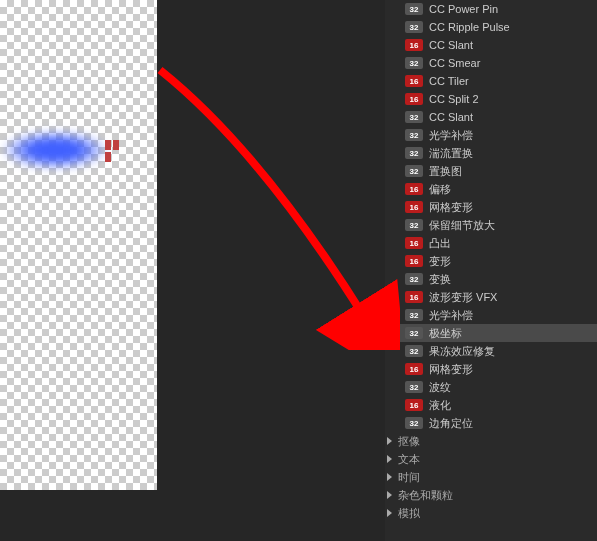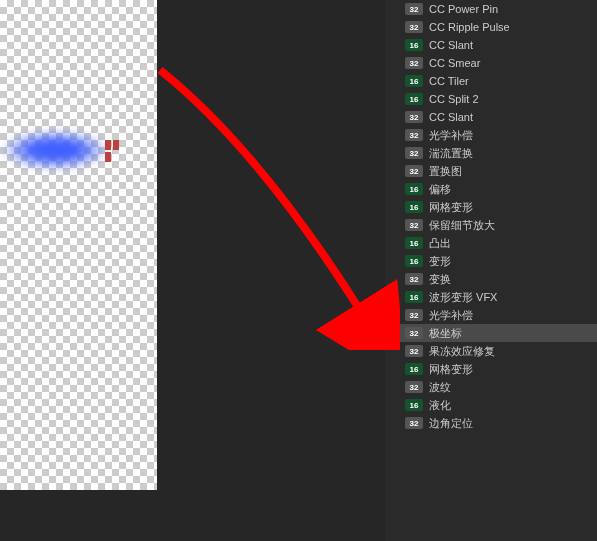--- a/index.html
+++ b/index.html
@@ -10,21 +10,21 @@
 .red-marks .m1{left:0;top:0}
 .red-marks .m2{left:8px;top:0}
 .red-marks .m3{left:4;top:12px}
 .dark-strip{position:absolute;left:157px;top:0;width:228px;height:541px;background:#262626}
 .bottom-strip{position:absolute;left:0;top:490px;width:157px;height:51px;background:#262626}
 .effects-panel{position:absolute;left:385px;top:0;width:212px;height:541px;background:#2a2a2a;overflow:hidden}
 .effect-item{display:flex;align-items:center;height:18px;padding-left:20px;cursor:pointer;white-space:nowrap}
 .effect-item.selected{background:#4a4a4a}
 .badge{display:inline-flex;align-items:center;justify-content:center;width:18px;height:12px;border-radius:2px;font-size:8px;font-weight:bold;margin-right:6px;color:#fff}
 .b32{background:#555}
-.b16{background:#14532d}
+.b16{background:#b91c1c}
 .category{display:flex;align-items:center;height:18px;padding-left:2px;cursor:pointer;color:#aaa}
 .tri{display:inline-block;width:0;height:0;border-top:4px solid transparent;border-bottom:4px solid transparent;border-left:5px solid #aaa;margin-right:6px}
 .arrow{position:absolute;left:140px;top:50px;width:260px;height:300px;pointer-events:none;z-index:10}
 .arrow svg{width:100%;height:100%}
 </style>
 </head>
 <body>
 
 <div class="canvas-area">
   <div class="blue-glow"></div>
@@ -129,20 +129,42 @@
       </div>
       <div class="effect-item">
         <span class="badge b16">16</span>
         <span>液化</span>
       </div>
       <div class="effect-item">
         <span class="badge b32">32</span>
         <span>边角定位</span>
       </div>
     </div>
+  <div id="categories-list">
+      <div class="category">
+        <span class="tri"></span>
+        <span>抠像</span>
+      </div>
+      <div class="category">
+        <span class="tri"></span>
+        <span>文本</span>
+      </div>
+      <div class="category">
+        <span class="tri"></span>
+        <span>时间</span>
+      </div>
+      <div class="category">
+        <span class="tri"></span>
+        <span>杂色和颗粒</span>
+      </div>
+      <div class="category">
+        <span class="tri"></span>
+        <span>模拟</span>
+      </div>
+    </div>
 </div>
 
 <div class="arrow">
 <svg viewBox="0 0 260 300">
 <defs>
         <marker id="ah" markerWidth="12" markerHeight="12" refX="2" refY="6" orient="auto">
           <path d="M0,0 L0,12 L12,6 z" fill="#ff0000"></path>
         </marker>
       </defs>
 <path d="M20,20 Q120,100 225,268" stroke="#ff0000" stroke-width="8" fill="none" marker-end="url(#ah)"></path>

